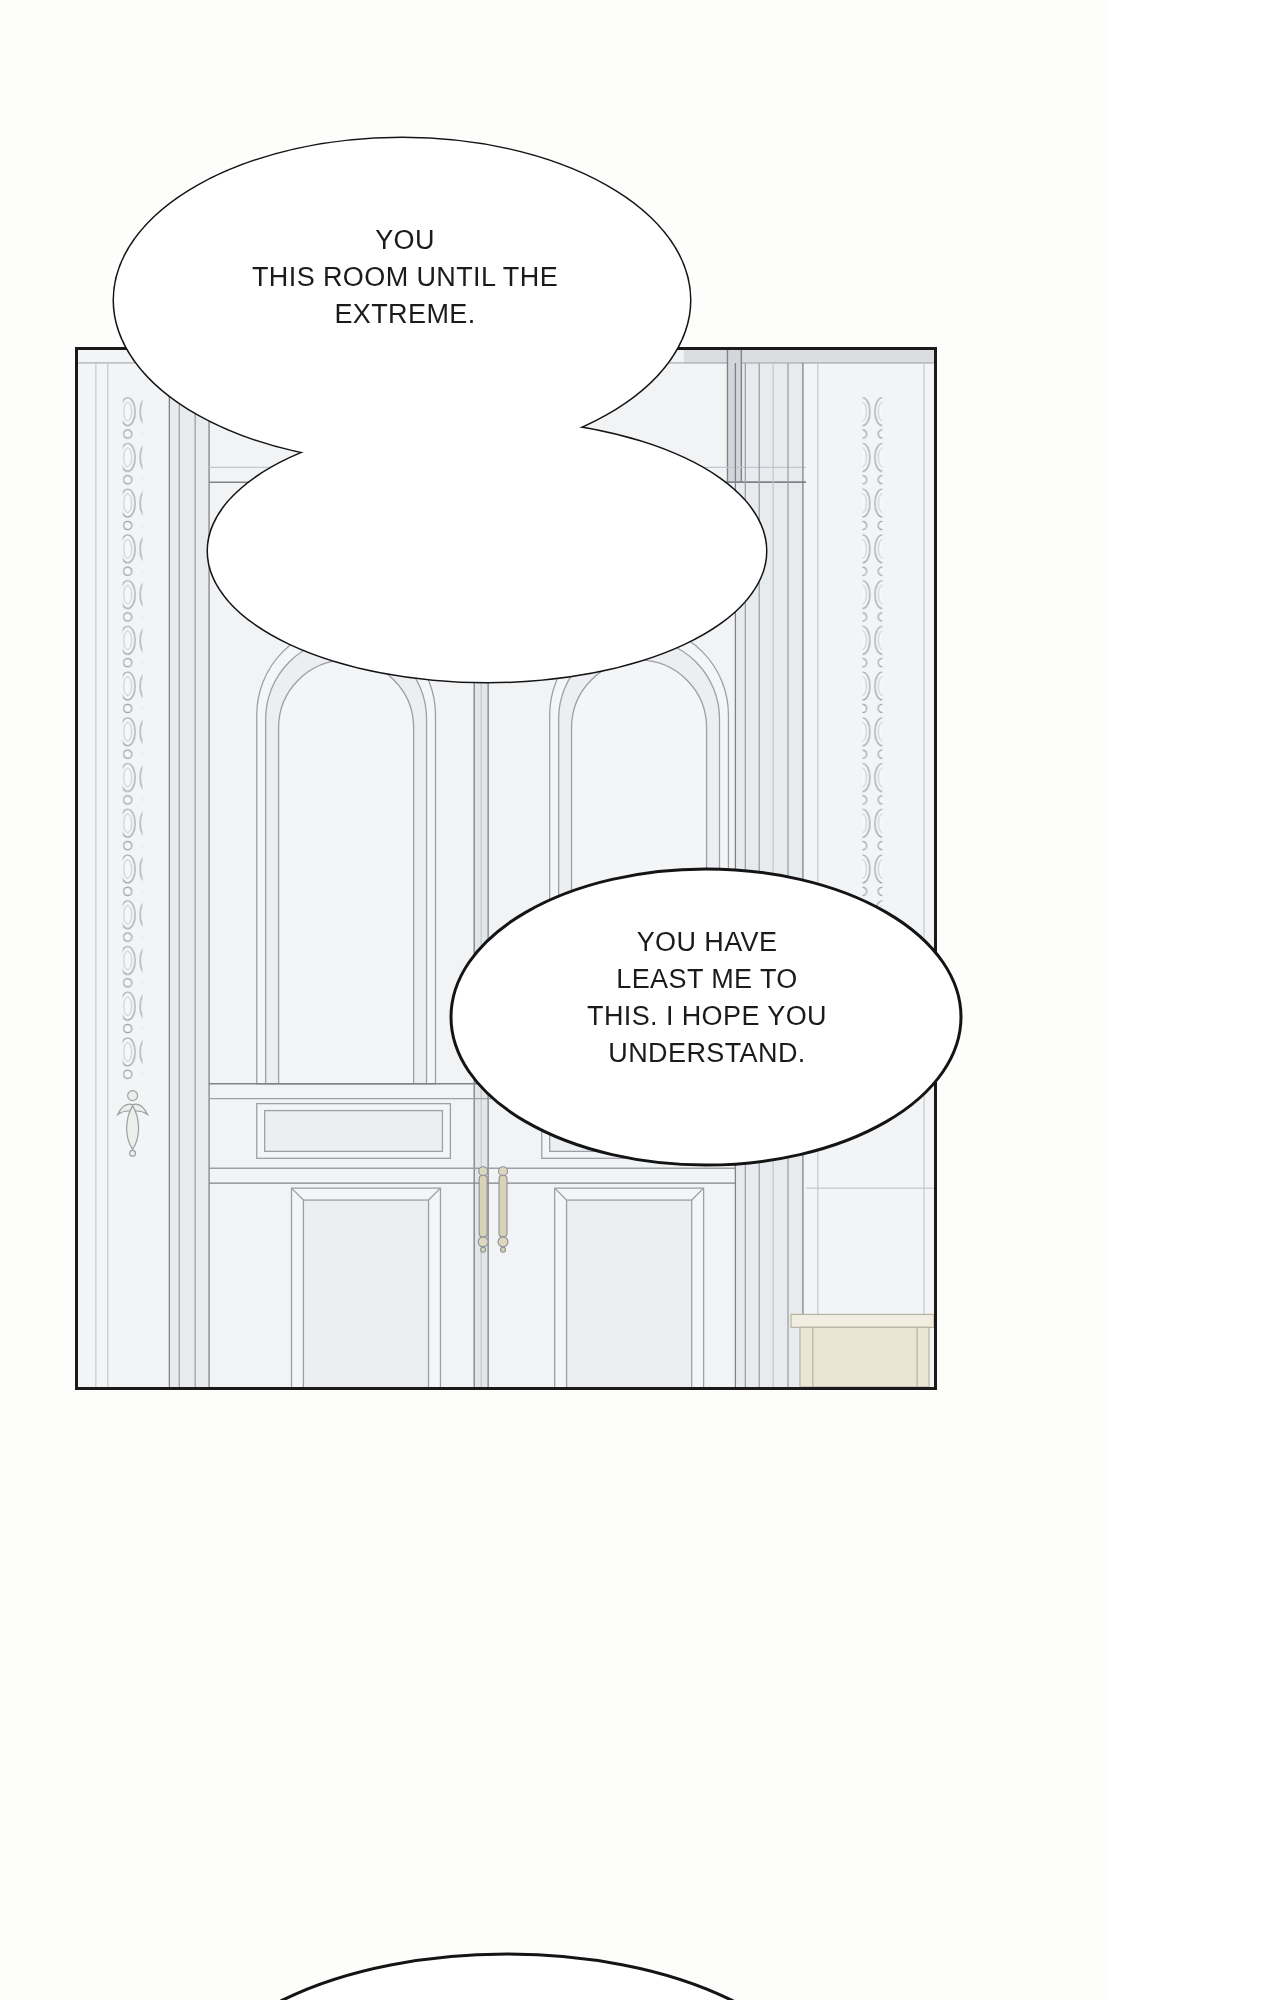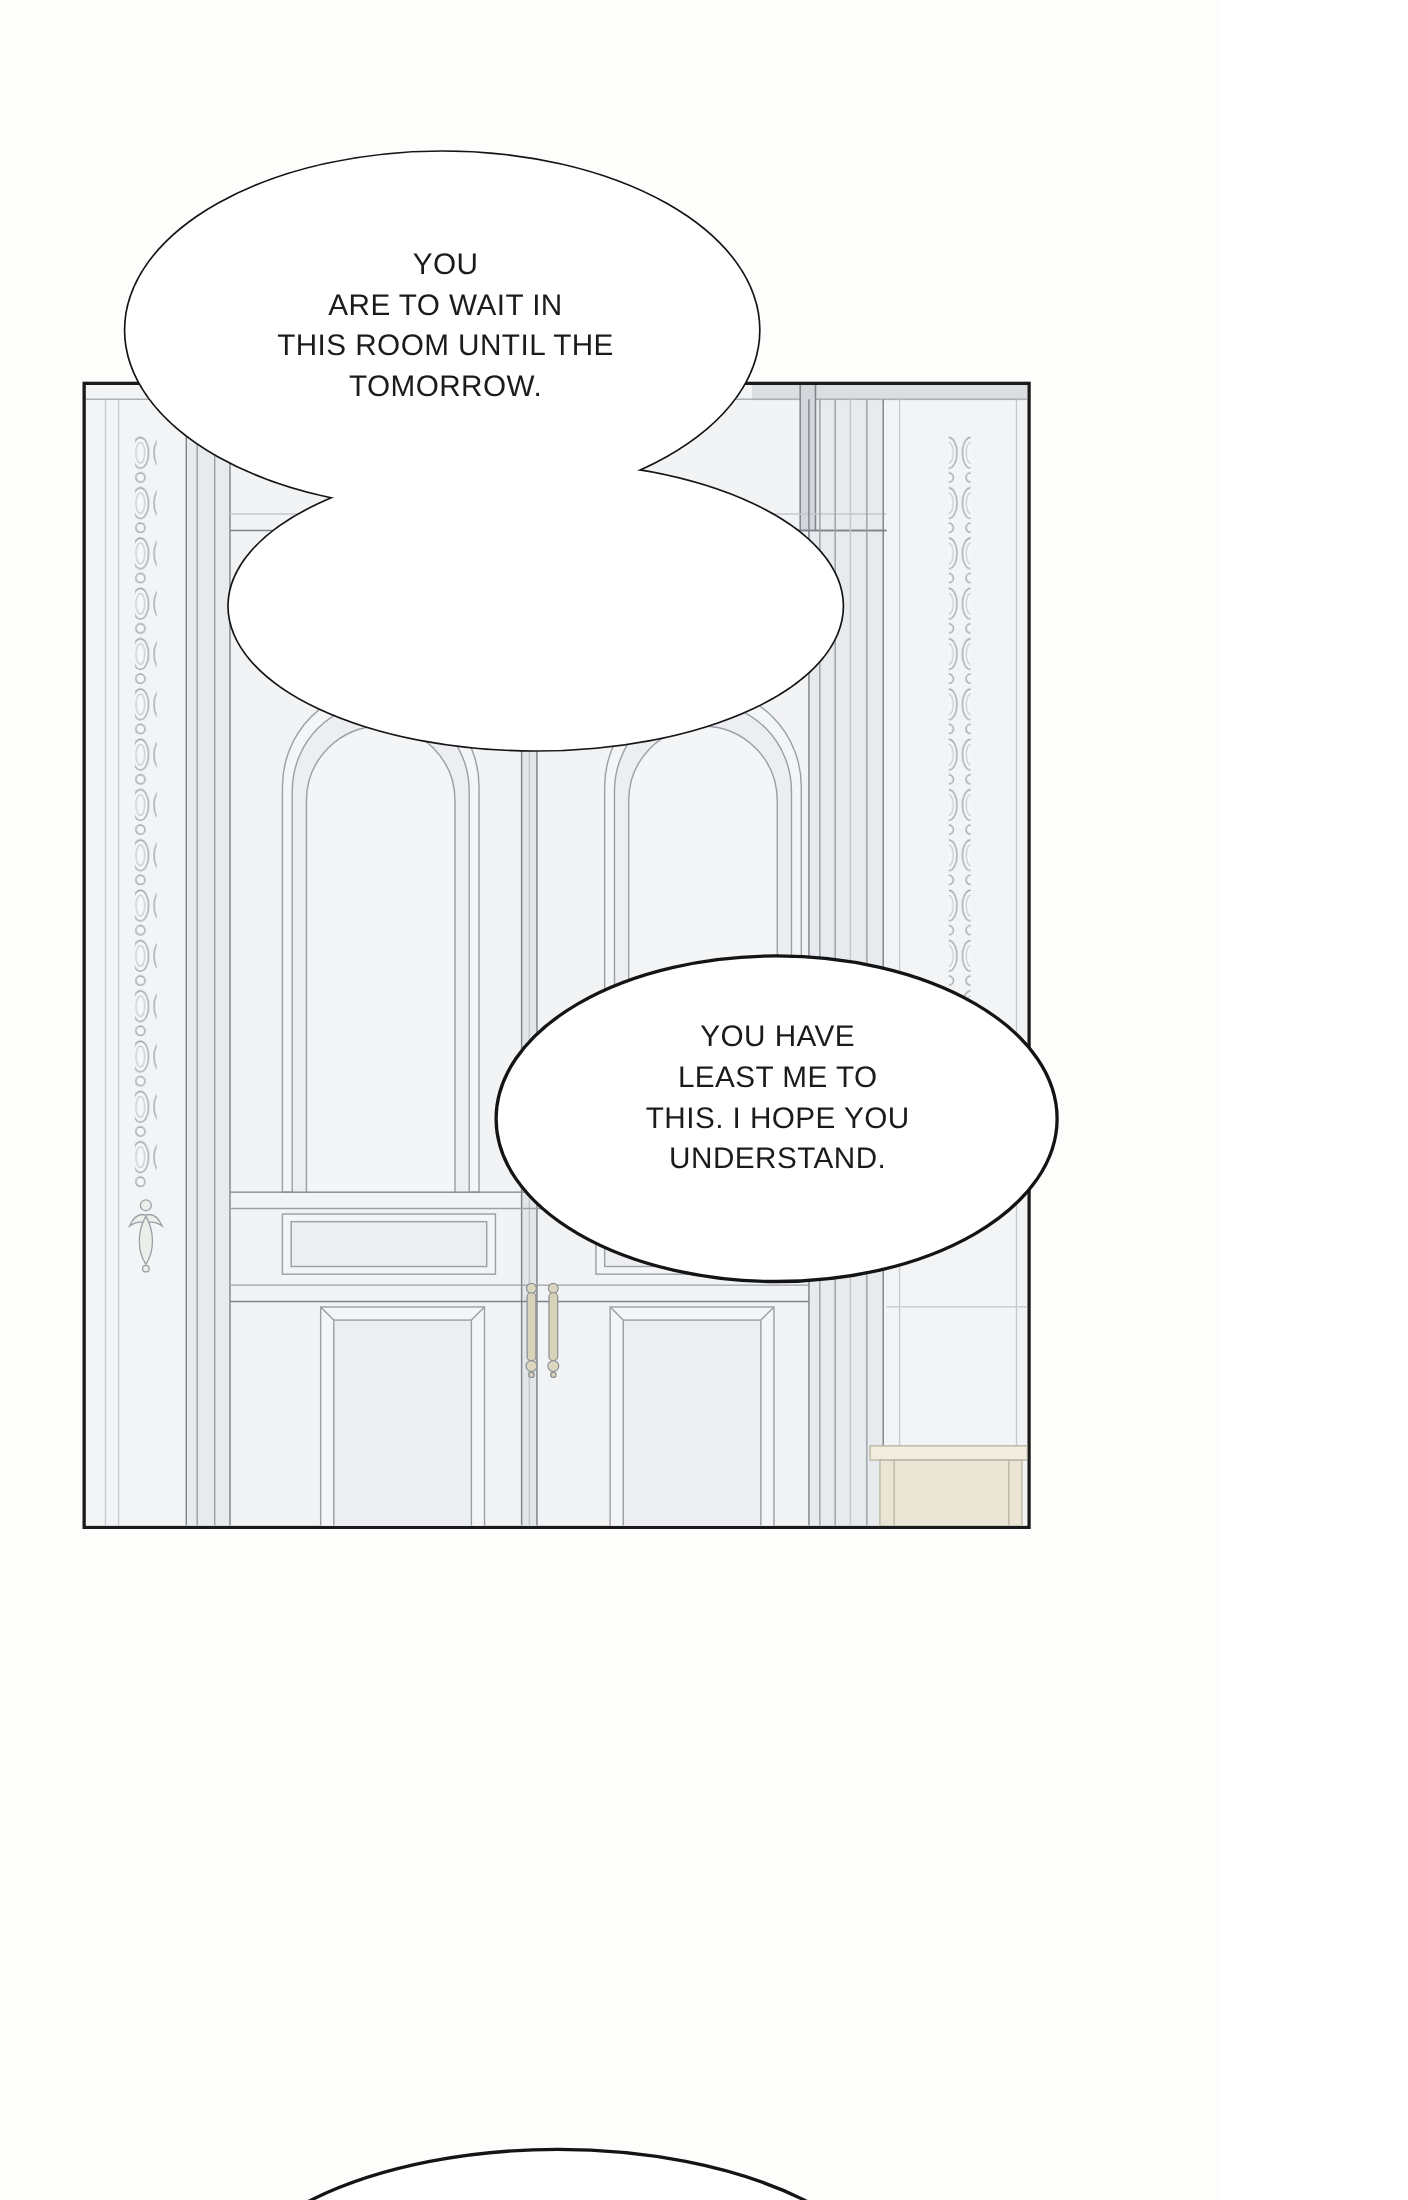--- a/index.html
+++ b/index.html
@@ -161,23 +161,22 @@
 
   <svg class="bubble-svg b12" width="680" height="575" viewBox="0 0 680 575">
     <ellipse cx="302" cy="172" rx="288" ry="162" fill="#ffffff" stroke="#141414" stroke-width="3"></ellipse>
     <ellipse cx="387" cy="423" rx="279" ry="131" fill="#ffffff" stroke="#141414" stroke-width="3"></ellipse>
     <ellipse cx="302" cy="172" rx="288" ry="162" fill="#ffffff"></ellipse>
     <ellipse cx="387" cy="423" rx="279" ry="131" fill="#ffffff"></ellipse>
   </svg>
 
   <div class="btext t1">
     <div>YOU</div>
-    <div>ARE TO WAIT IN</div>
     <div>THIS ROOM UNTIL THE</div>
-    <div>TOMORROW.</div>
+    <div>EXTREME.</div>
   </div>
 
 
   <svg class="bubble-svg b3" width="520" height="304" viewBox="0 0 520 304">
     <ellipse cx="258" cy="151" rx="255" ry="148" fill="#ffffff" stroke="#141414" stroke-width="3"></ellipse>
   </svg>
 
   <div class="btext t3">
     <div>YOU HAVE</div>
     <div>LEAST ME TO</div>

